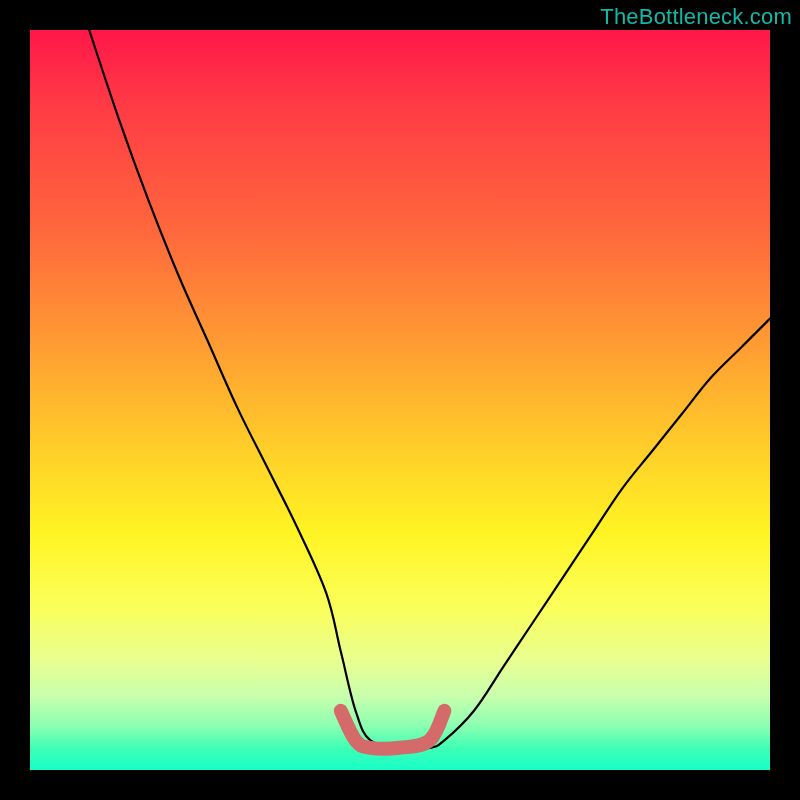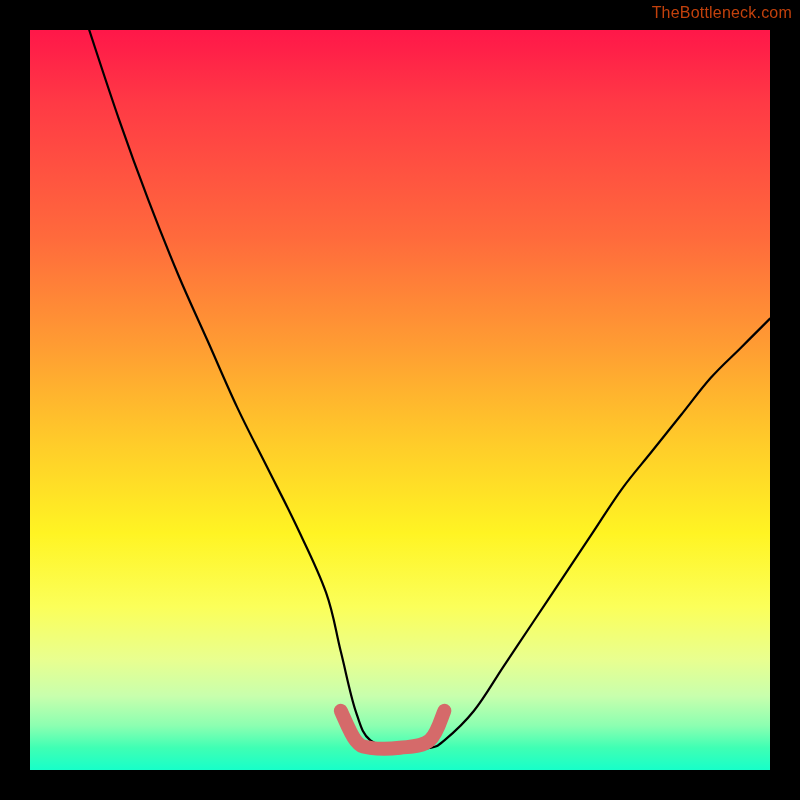--- a/index.html
+++ b/index.html
@@ -36,23 +36,23 @@
       #c8ffad 90%,
       #8cffb1 94%,
       #3fffb4 97%,
       #17ffc9 100%
     );
   }
   .watermark {
     position: absolute;
     top: 4px;
     right: 8px;
-    font-size: 16px;
+    font-size: 22px;
     font-weight: 500;
-    color: #c2410c;
+    color: #14b8a6;
     letter-spacing: 0.2px;
     z-index: 10;
   }
   svg.curve {
     position: absolute;
     left: 0;
     top: 0;
     width: 740px;
     height: 740px;
   }

